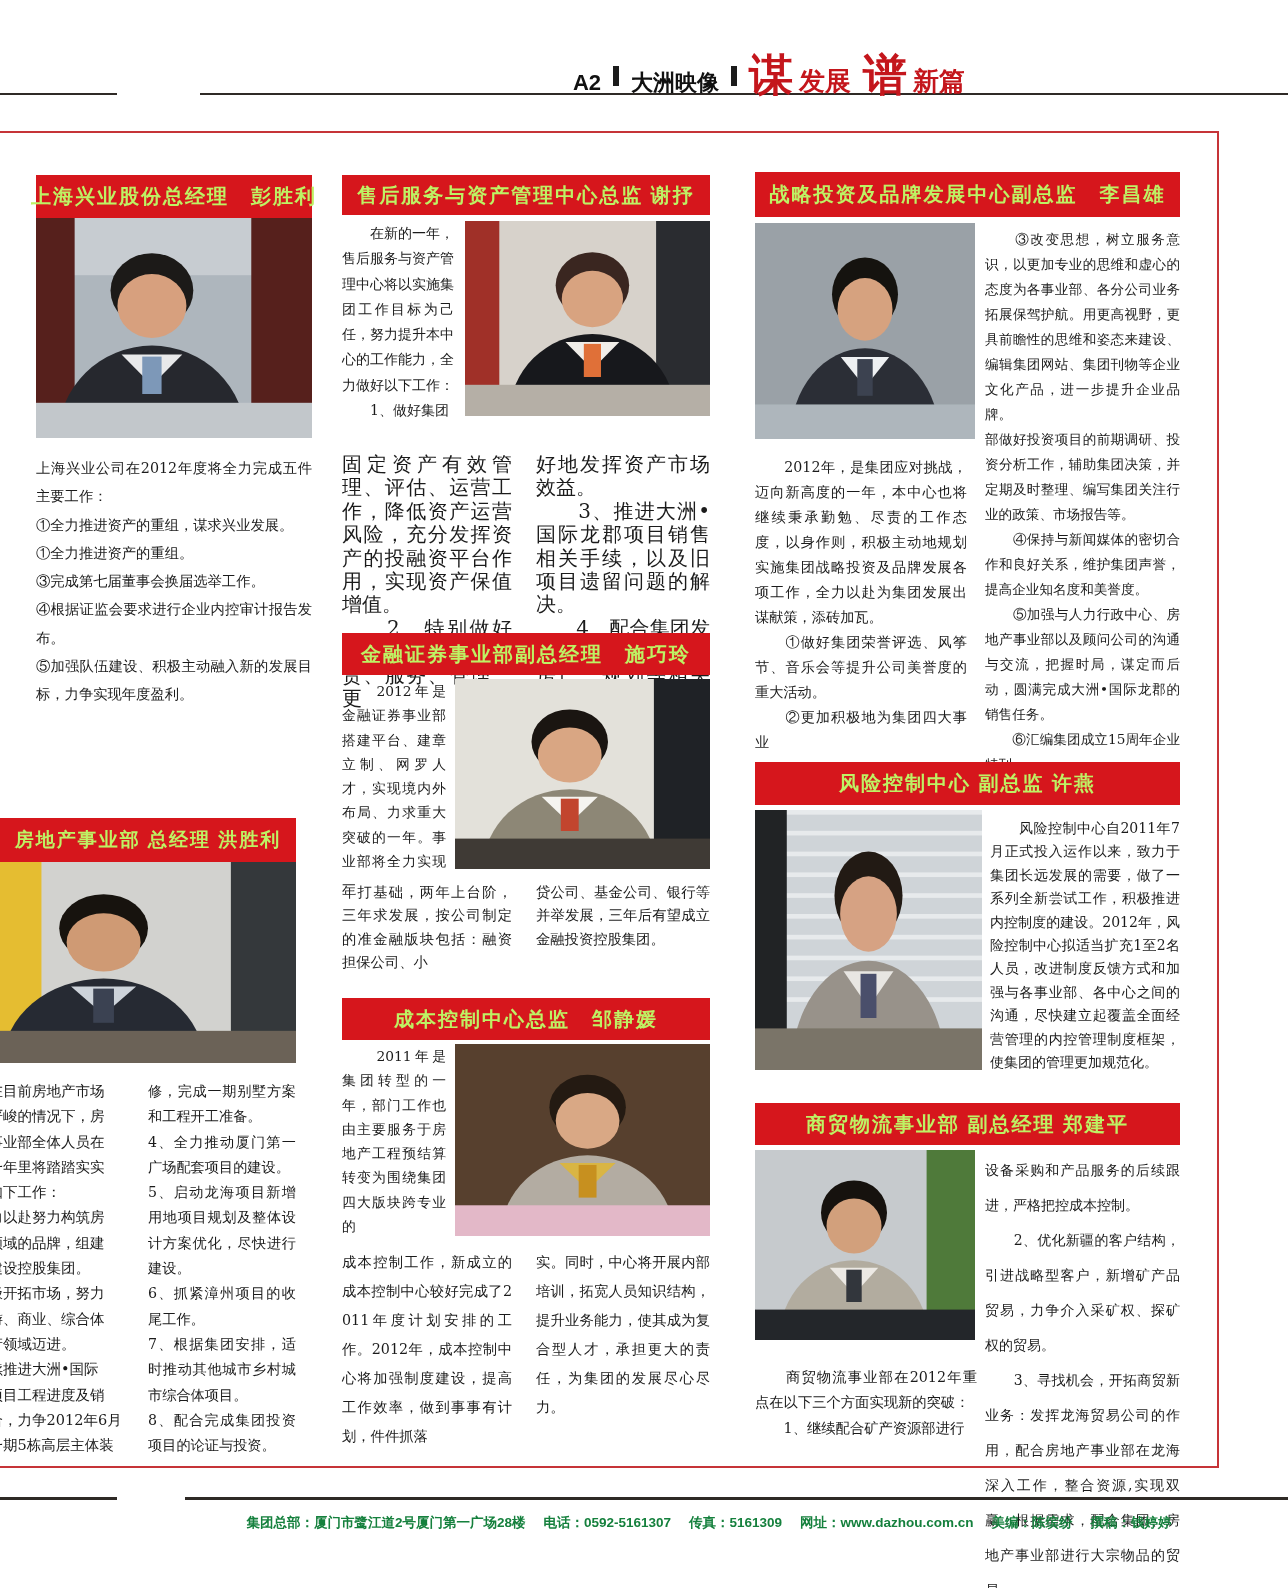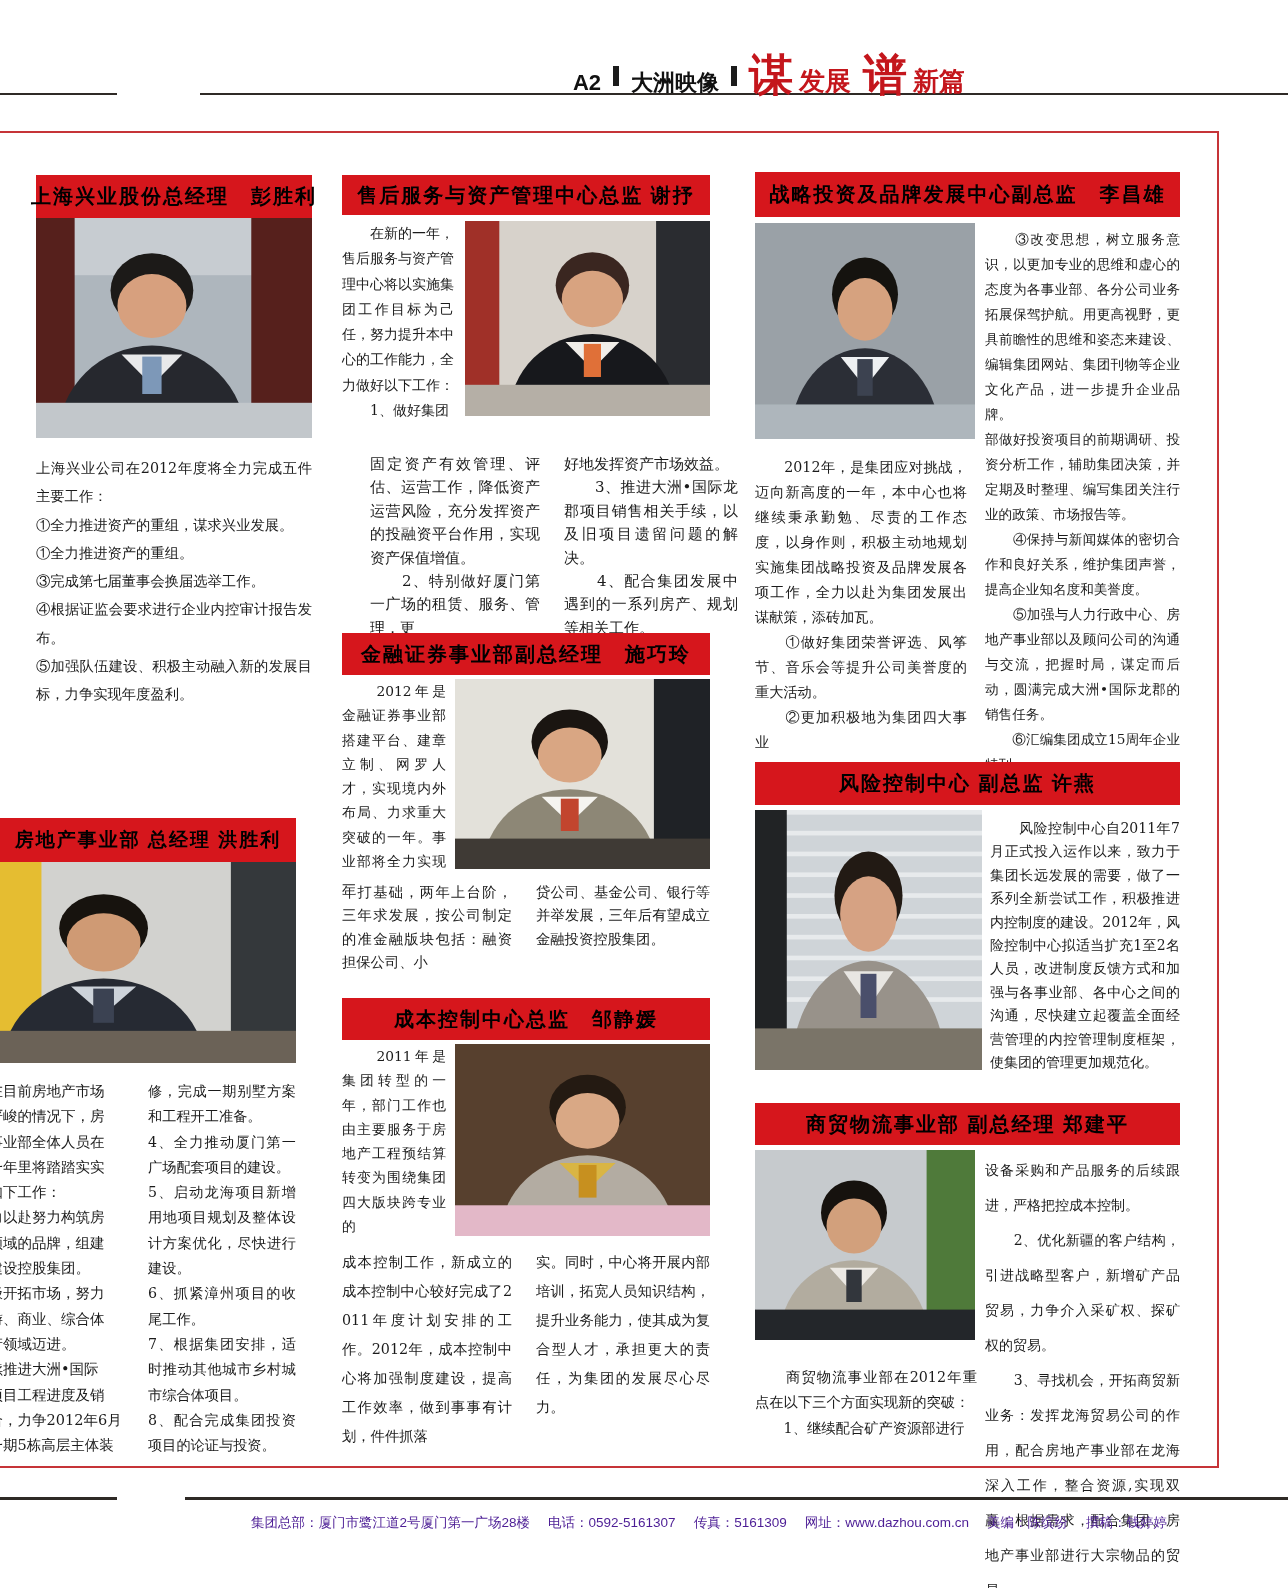--- a/index.html
+++ b/index.html
@@ -8,40 +8,40 @@
   .rule{position:absolute;background:#2f2a26;}
   .masthead{position:absolute;top:46px;left:0;right:0;display:flex;justify-content:center;
             align-items:baseline;gap:12px;margin-left:250px;white-space:nowrap;}
   .mast-black{font-size:22px;font-weight:bold;color:#111;}
   .mast-div{display:inline-block;width:6px;height:20px;background:#1c1c1c;align-self:center;}
   .slogan-big{font-size:44px;font-weight:bold;color:#c4161c;font-family:"DejaVu Serif","Liberation Serif",serif;}
   .slogan-small{font-size:26px;font-weight:bold;color:#c4161c;margin-left:-6px;}
   .frame{position:absolute;left:-10px;top:131px;width:1229px;height:1337px;
          border:2px solid #c63438;box-sizing:border-box;}
   .art{position:absolute;}
-  .bar{background:#d6161c;color:#000000;display:flex;align-items:center;justify-content:center;
+  .bar{background:#d6161c;color:#bef264;display:flex;align-items:center;justify-content:center;
        font-weight:bold;letter-spacing:2px;white-space:nowrap;}
   .photo{overflow:hidden;background:#888;}
   .photo svg{display:block;width:100%;height:100%;}
   .t{font-family:"DejaVu Serif","Liberation Serif",serif;color:#1b1b1b;text-align:justify;
      word-break:break-all;}
   .t p{margin:0;}
   .body{position:relative;}
   
   #a1{left:36px;top:175px;width:276px;}
   #a1 .bar{height:43px;font-size:20px;}
   #a1 .photo{height:220px;}
   #a1 .body{margin-top:16px;font-size:14.3px;line-height:28.3px;}
   
   #a2{left:342px;top:175px;width:368px;}
   #a2 .bar{height:40px;font-size:20px;}
   #a2 .body{height:408px;}
   #a2 .intro{position:absolute;top:6px;left:0;width:112px;font-size:14px;line-height:25.3px;}
   #a2 .photo{position:absolute;top:6px;left:123px;width:245px;height:195px;}
-  #a2 .cols{position:absolute;top:238px;left:0;display:flex;gap:24px;font-size:15px;line-height:23.4px;margin-left:28px;}
+  #a2 .cols{position:absolute;top:238px;left:0;display:flex;gap:24px;font-size:20px;line-height:23.4px;}
   #a2 .col-l{width:170px;} #a2 .col-r{width:174px;}
   
   #a3{left:755px;top:172px;width:425px;}
   #a3 .bar{height:45px;font-size:20px;}
   #a3 .body{height:498px;}
   #a3 .photo{position:absolute;top:6px;left:0;width:220px;height:216px;}
   #a3 .col-r{position:absolute;top:10px;left:230px;width:195px;font-size:13.6px;line-height:25px;}
   #a3 .col-l{position:absolute;top:238px;left:0;width:212px;font-size:14.2px;line-height:25px;}
   
   #a4{left:342px;top:633px;width:368px;}
@@ -75,21 +75,21 @@
   #a7 .col-r{position:absolute;top:12px;left:235px;width:190px;font-size:14px;line-height:23.4px;}
   
   #a8{left:755px;top:1103px;width:425px;}
   #a8 .bar{height:42px;font-size:20px;}
   #a8 .body{height:300px;}
   #a8 .photo{position:absolute;top:5px;left:0;width:220px;height:190px;}
   #a8 .col-r{position:absolute;top:8px;left:230px;width:195px;font-size:14px;line-height:35px;}
   #a8 .col-l{position:absolute;top:220px;left:0;width:222px;font-size:14.3px;line-height:25.4px;}
   
   .footer{position:absolute;top:1514px;left:130px;width:1158px;display:flex;justify-content:center;
-          gap:18px;font-size:13.5px;font-weight:normal;color:#4c1d95;white-space:nowrap;}
+          gap:18px;font-size:13.5px;font-weight:bold;color:#15803d;white-space:nowrap;}
 </style>
 </head>
 <body>
 
 <div class="page">
 
   <div class="rule" style="left:0;top:93px;width:117px;height:2px;"></div>
   <div class="rule" style="left:200px;top:93px;width:1088px;height:2px;"></div>
 
   <div class="masthead">

